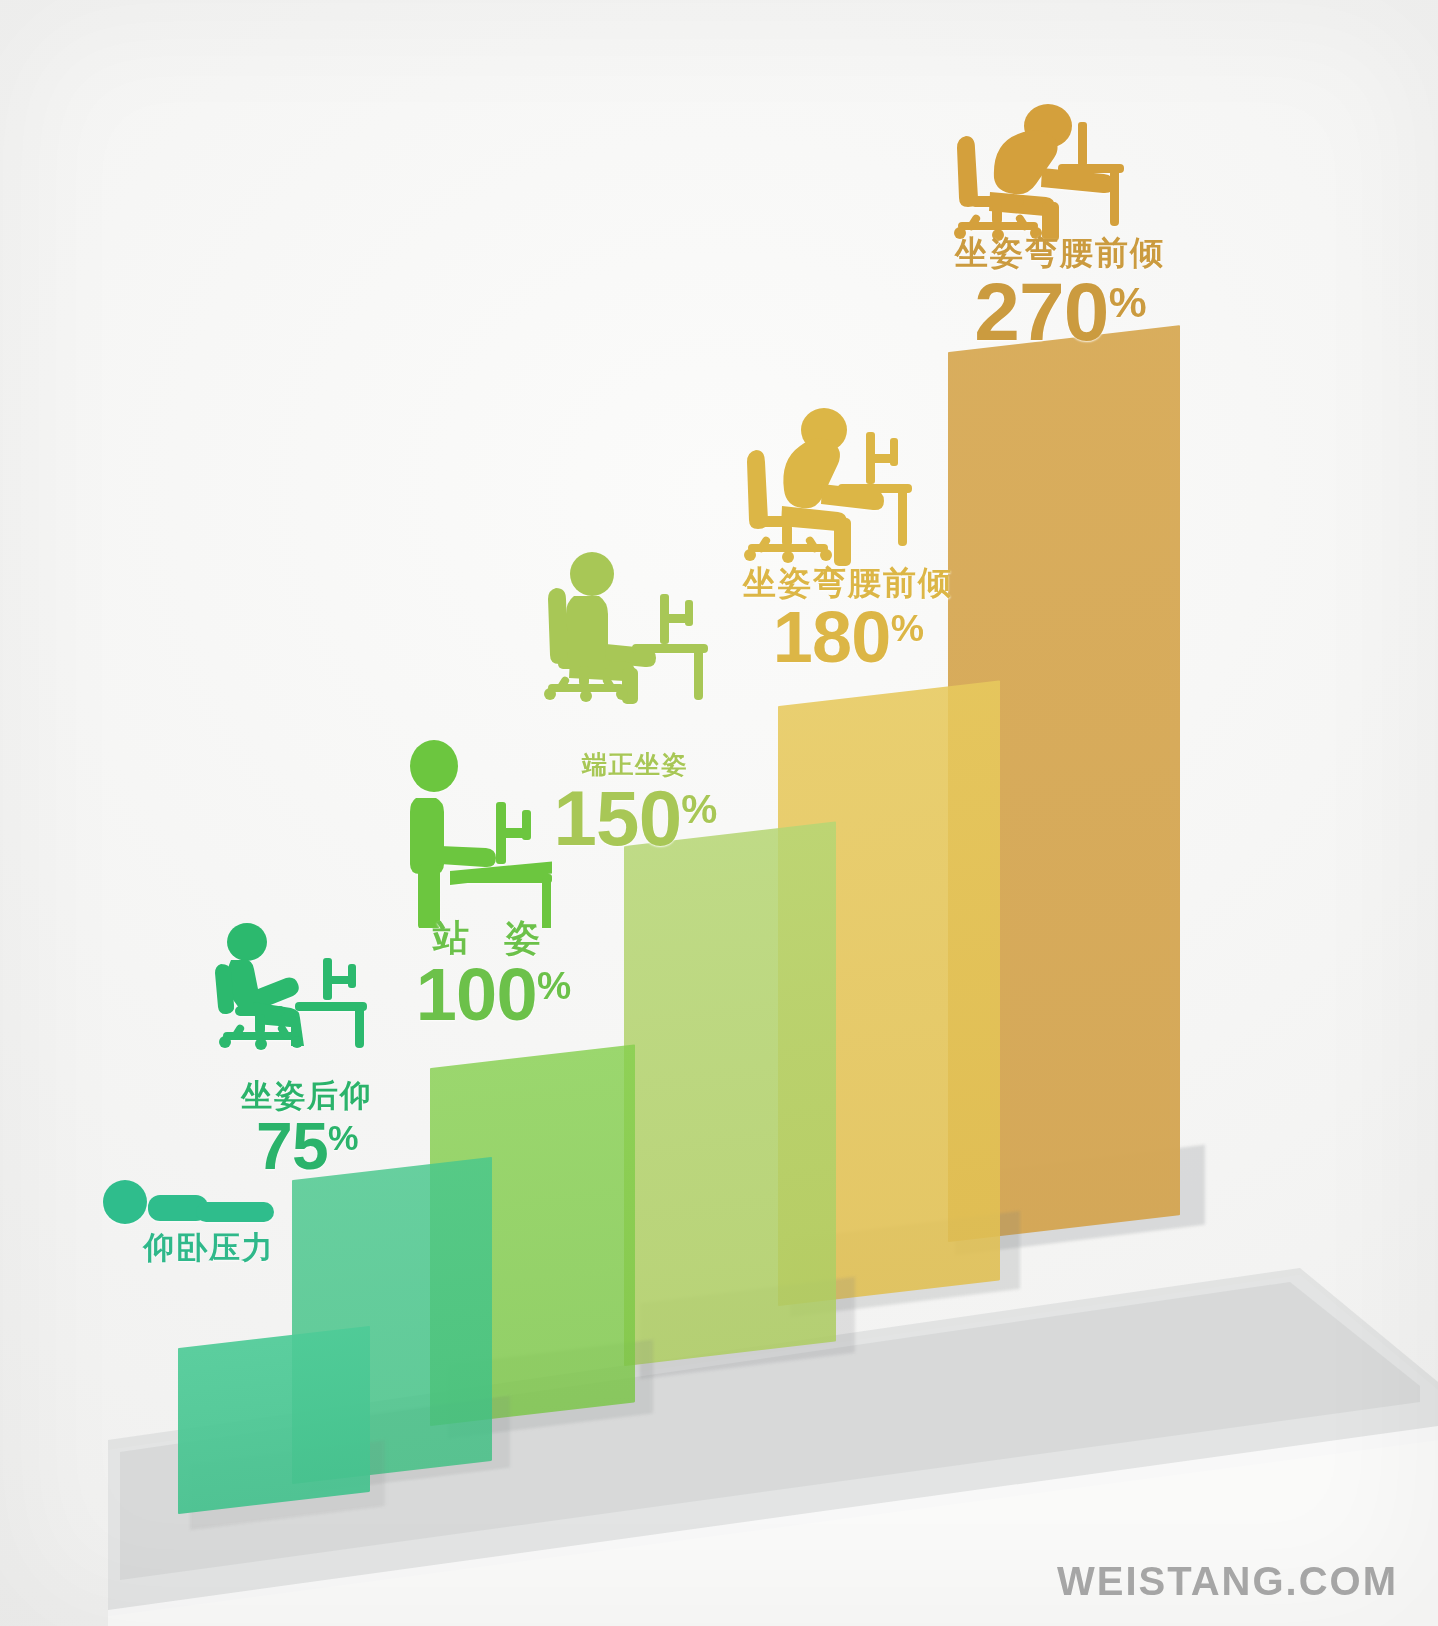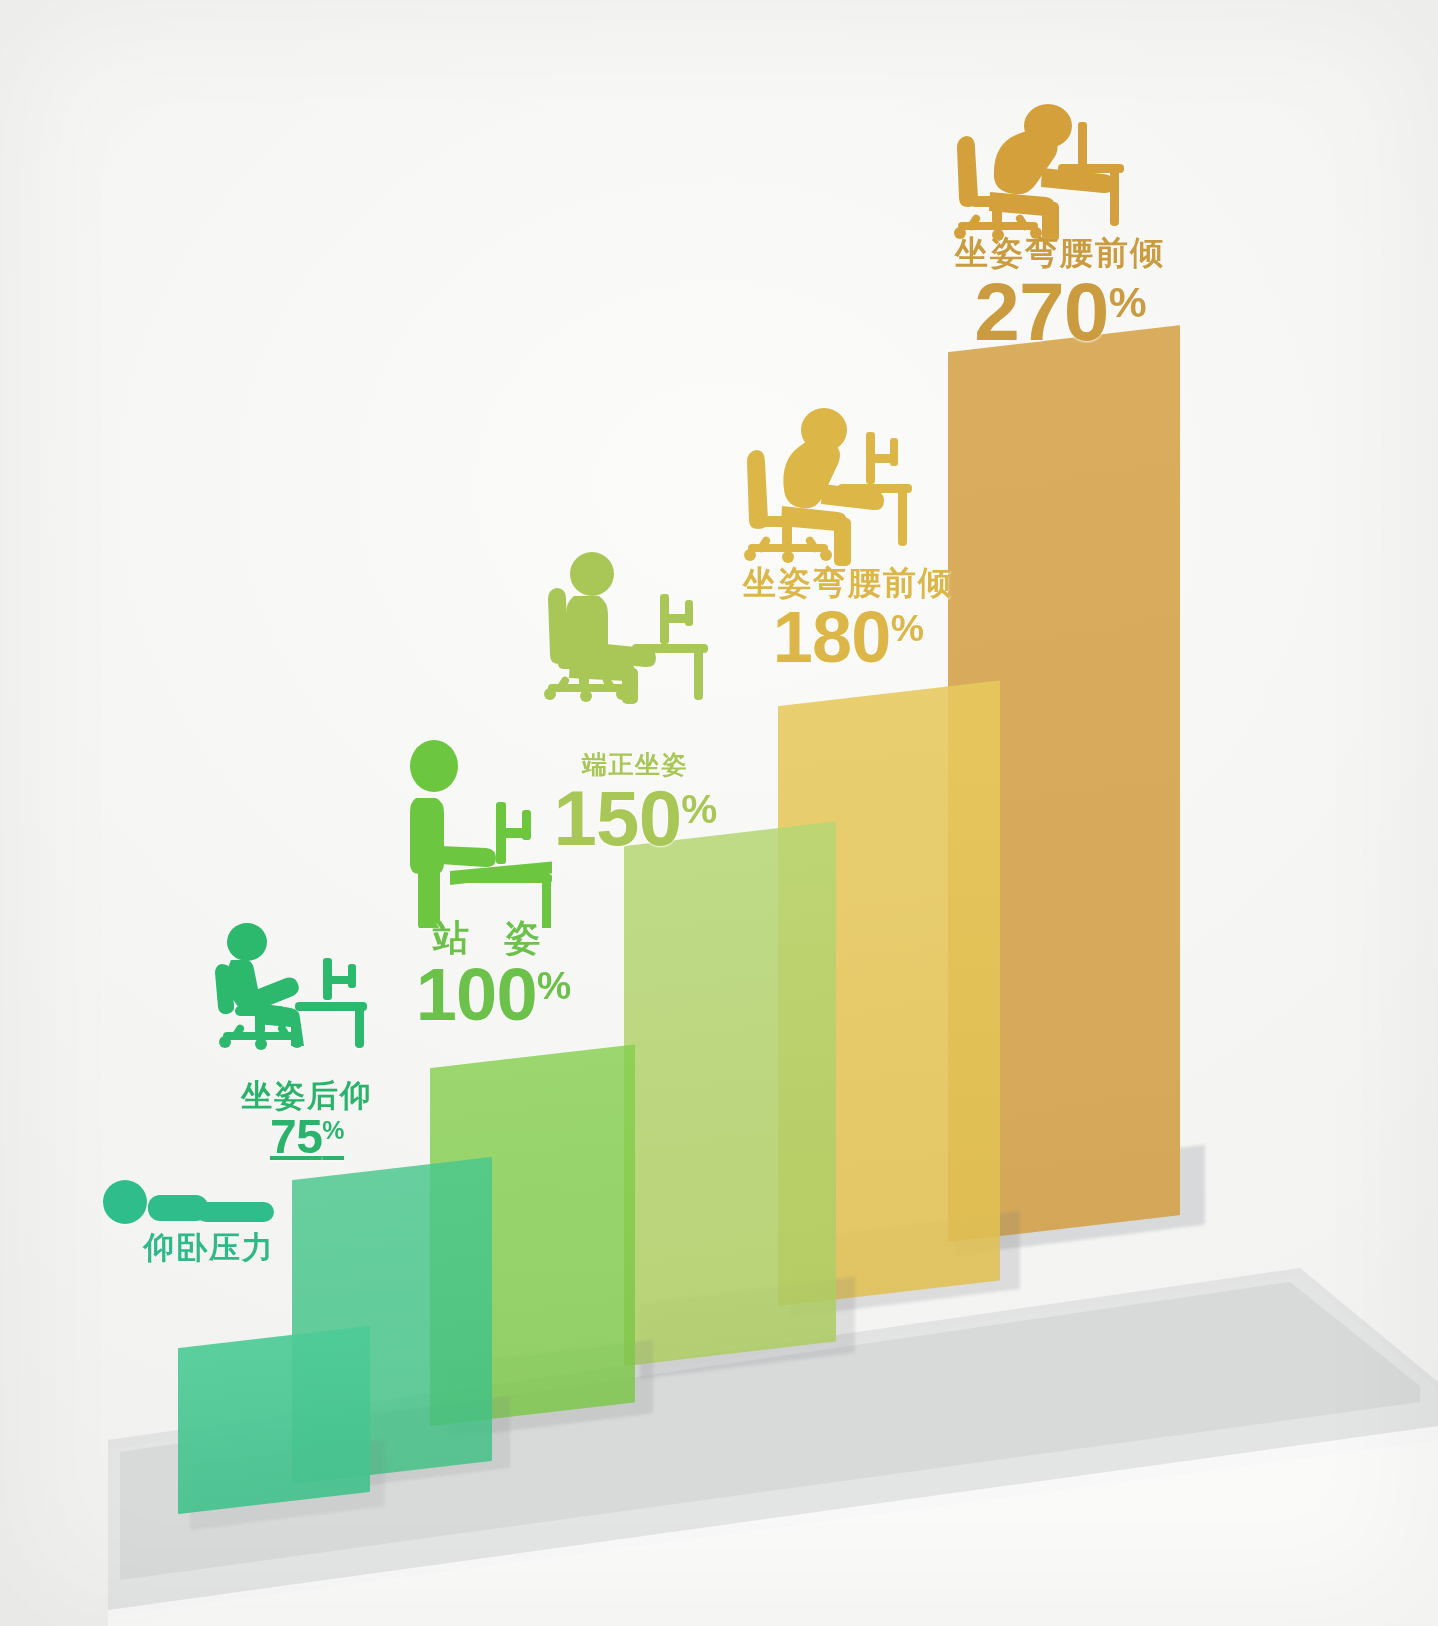--- a/index.html
+++ b/index.html
@@ -291,21 +291,21 @@
       </g>
     </svg>
   </div>
 
   <div class="label-block" style="left:114px;top:1232px;width:190px;color:#2fb88a;">
     <div class="label-cn" style="font-size:31px;">仰卧压力</div>
   </div>
 
   <div class="label-block" style="left:212px;top:1052px;width:190px;color:#2bb36b;margin-top:28px;">
     <div class="label-cn" style="font-size:31px;">坐姿后仰</div>
-    <div class="label-pct" style="font-size:48px;text-decoration:underline;">
+    <div class="label-pct" style="font-size:66px;">
       <span>75</span><span class="sym">%</span>
     </div>
   </div>
 
   <div class="label-block" style="left:388px;top:920px;width:210px;color:#6cc14a;">
     <div class="label-cn" style="font-size:36px;letter-spacing:0.35em;">站  姿</div>
     <div class="label-pct" style="font-size:74px;">
       <span>100</span><span class="sym">%</span>
     </div>
   </div>
@@ -324,15 +324,16 @@
     </div>
   </div>
 
   <div class="label-block" style="left:930px;top:236px;width:260px;color:#cb9b3f;">
     <div class="label-cn" style="font-size:33px;">坐姿弯腰前倾</div>
     <div class="label-pct" style="font-size:82px;">
       <span>270</span><span class="sym">%</span>
     </div>
   </div>
 
+  <div id="watermark">WEISTANG.COM</div>
 
   <div id="vignette"></div>
 </div>
 
 </body></html>

